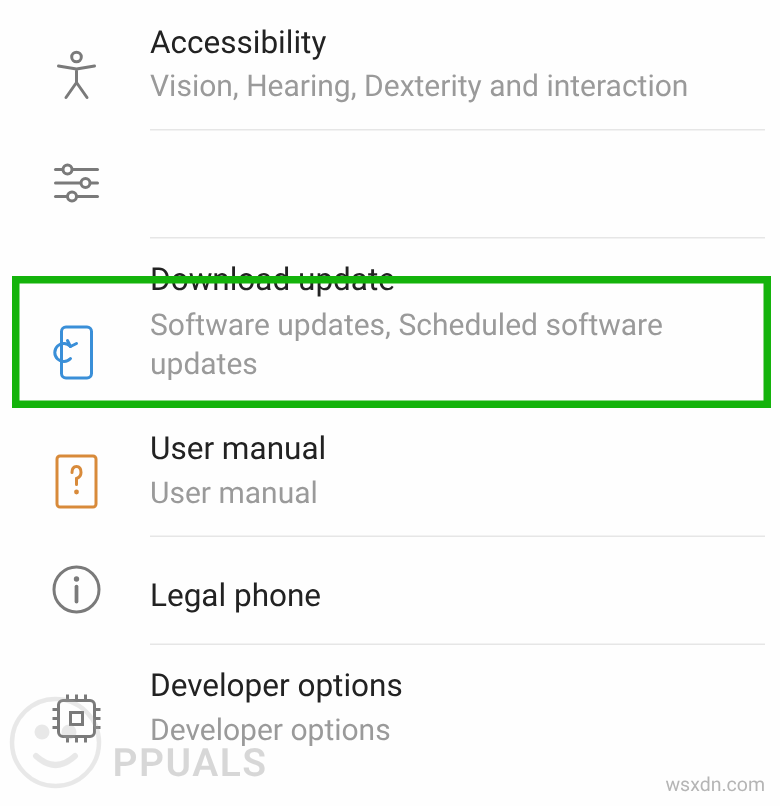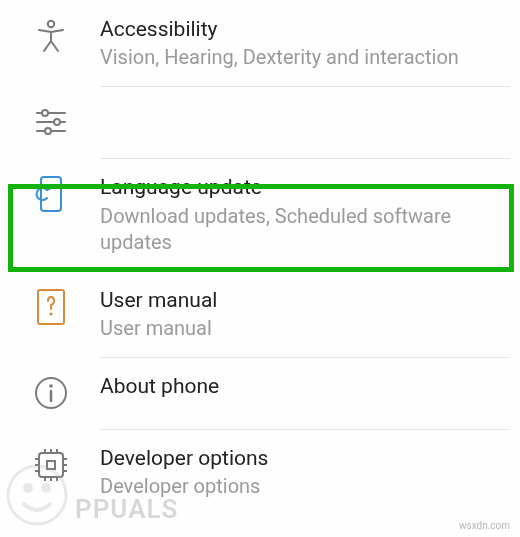--- a/index.html
+++ b/index.html
@@ -9,21 +9,21 @@
     font-family: -apple-system, BlinkMacSystemFont, "Segoe UI", Roboto, Arial, sans-serif;
     background: #fefefe;
     position: relative;
     overflow: hidden;
   }
   .settings-list {
     width: 100%;
   }
   .settings-item {
     display: flex;
-    align-items: flex-start;
+    align-items: flex-end;
     padding: 16px 20px 16px 26px;
     position: relative;
   }
   .settings-item + .settings-item::before {
     content: "";
     position: absolute;
     top: 0;
     left: 100px;
     right: 10px;
     height: 1px;
@@ -77,21 +77,21 @@
     font-weight: 600;
     letter-spacing: 1px;
     color: #000;
     opacity: 0.15;
     pointer-events: none;
   }
   .site-credit {
     position: absolute;
     right: 10px;
     bottom: 6px;
-    font-size: 10px;
+    font-size: 13px;
     color: #b5b5b5;
     pointer-events: none;
   }
 </style>
 </head>
 <body>
 
 <div class="settings-list" id="list-root">
     <div class="settings-item">
       <div class="icon-wrap">
@@ -119,22 +119,22 @@
     </div>
     <div class="settings-item">
       <div class="icon-wrap">
         <svg width="36" height="40" viewBox="0 0 36 40">
           <rect x="8" y="3" width="20" height="34" rx="3" fill="none" stroke="#3a8fd8" stroke-width="2"></rect>
           <path d="M14 24 A6 6 0 1 1 14 16" fill="none" stroke="#3a8fd8" stroke-width="2" stroke-linecap="round"></path>
           <path d="M12 12 L14 16 L18 14" fill="none" stroke="#3a8fd8" stroke-width="2" stroke-linecap="round" stroke-linejoin="round"></path>
         </svg>
       </div>
       <div class="text-wrap">
-        <div class="item-title">Language update</div>
-        <div class="item-subtitle">Download updates, Scheduled software updates</div>
+        <div class="item-title">Download update</div>
+        <div class="item-subtitle">Software updates, Scheduled software updates</div>
       </div>
     </div>
     <div class="settings-item">
       <div class="icon-wrap">
         <svg width="34" height="40" viewBox="0 0 34 40">
           <rect x="4" y="3" width="26" height="34" rx="2" fill="none" stroke="#d88a3a" stroke-width="2"></rect>
           <path d="M14 14 Q14 10 17 10 Q20 10 20 14 Q20 17 17 18 L17 22" fill="none" stroke="#d88a3a" stroke-width="2" stroke-linecap="round"></path>
           <circle cx="17" cy="27" r="1.6" fill="#d88a3a"></circle>
         </svg>
       </div>
@@ -145,21 +145,21 @@
     </div>
     <div class="settings-item">
       <div class="icon-wrap">
         <svg width="36" height="36" viewBox="0 0 36 36">
           <circle cx="18" cy="18" r="15" fill="none" stroke="#7a7a7a" stroke-width="2"></circle>
           <circle cx="18" cy="11" r="1.8" fill="#7a7a7a"></circle>
           <line x1="18" y1="16" x2="18" y2="26" stroke="#7a7a7a" stroke-width="2.5" stroke-linecap="round"></line>
         </svg>
       </div>
       <div class="text-wrap">
-        <div class="item-title">About phone</div>
+        <div class="item-title">Legal phone</div>
       </div>
     </div>
     <div class="settings-item">
       <div class="icon-wrap">
         <svg width="36" height="36" viewBox="0 0 36 36">
           <rect x="6" y="6" width="24" height="24" rx="3" fill="none" stroke="#7a7a7a" stroke-width="2"></rect>
           <rect x="14" y="14" width="8" height="8" fill="none" stroke="#7a7a7a" stroke-width="2"></rect>
           <line x1="18" y1="2" x2="18" y2="6" stroke="#7a7a7a" stroke-width="2"></line>
           <line x1="12" y1="2" x2="12" y2="6" stroke="#7a7a7a" stroke-width="2"></line>
           <line x1="24" y1="2" x2="24" y2="6" stroke="#7a7a7a" stroke-width="2"></line>

